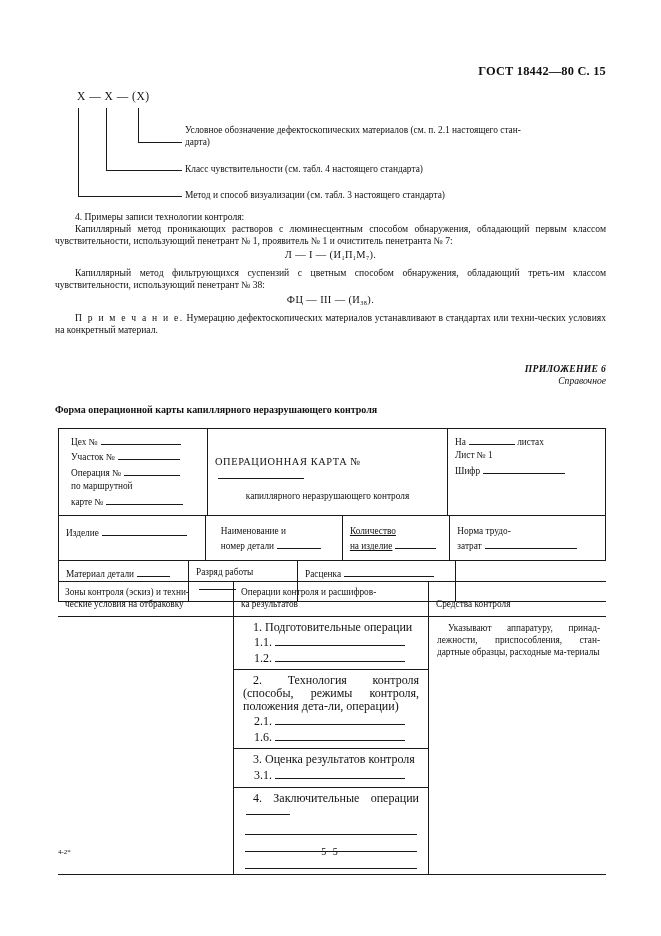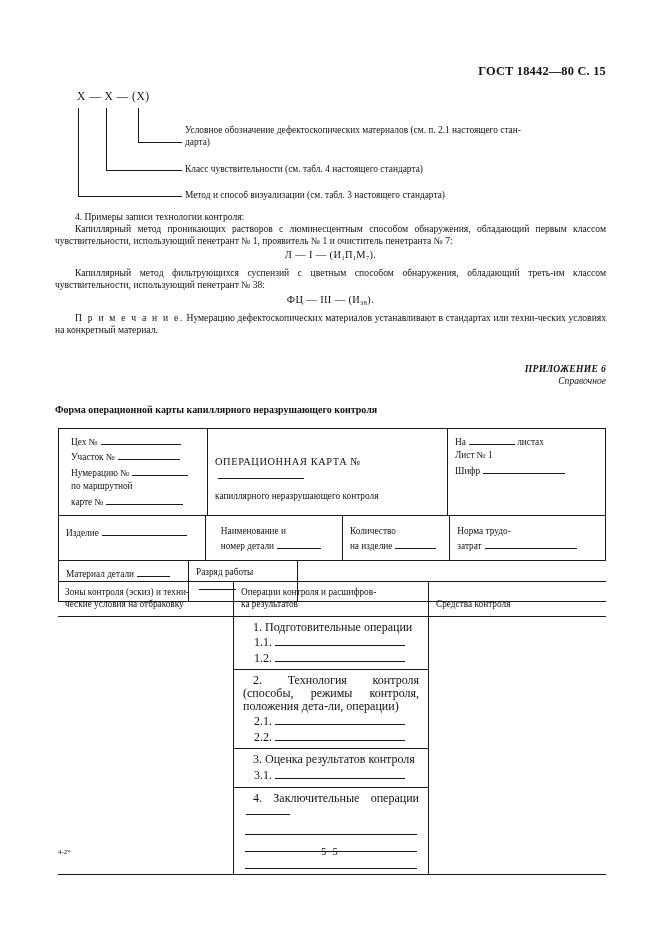--- a/index.html
+++ b/index.html
@@ -145,25 +145,26 @@
   .r1 .c3 { width: 158px; border-right: 1px solid #1a1a1a; }
 
   .card-title {
     font-size: 10.4px;
     letter-spacing: 0.6px;
     margin-top: 21px;
   }
   .card-sub {
     font-size: 9.3px;
     margin-top: 7px;
+    text-align: center;
   }
 
   .r2 .c1 { width: 150px; padding-top: 9px; padding-bottom: 10px; }
   .r2 .c2 { width: 131px; padding-top: 9px; margin-left: 8px; }
-  .r2 .c3 { width: 109px; padding-top: 9px; }
+  .r2 .c3 { width: 109px; padding-top: 9px; text-decoration: underline; }
   .r2 .c4 { width: 158px; padding-top: 9px; }
 
   .r3 .c1 { width: 150px; }
   .r3 .c2 { width: 131px; }
   .r3 .c3 { width: 109px; }
   .r3 .c4 { width: 158px; }
 
   
   .mainwrap {
     position: absolute;
@@ -288,21 +289,21 @@
   </div>
 
   <div class="form-caption">Форма операционной карты капиллярного неразрушающего контроля</div>
 
   <div class="form">
 
     <div class="frow r1">
       <div class="fcell c1">
         <div><span>Цех №</span><span class="rule" style="width:80px;"></span></div>
         <div><span>Участок №</span><span class="rule" style="width:62px;"></span></div>
-        <div><span>Нумерацию №</span><span class="rule" style="width:56px;"></span></div>
+        <div><span>Операция №</span><span class="rule" style="width:56px;"></span></div>
         <div>по маршрутной</div>
         <div><span>карте №</span><span class="rule" style="width:77px;"></span></div>
       </div>
       <div class="fcell c2">
         <div class="card-title"><span>ОПЕРАЦИОННАЯ КАРТА №</span><span class="rule" style="width:86px;"></span></div>
         <div class="card-sub">капиллярного неразрушающего контроля</div>
       </div>
       <div class="fcell c3">
         <div><span>На</span><span class="rule" style="width:46px;"></span> <span>листах</span></div>
         <div>Лист № 1</div>
@@ -322,20 +323,21 @@
       </div>
       <div class="fcell c4">
         <div>Норма трудо-</div>
         <div><span>затрат</span><span class="rule" style="width:92px;"></span></div>
       </div>
     </div>
 
     <div class="frow r3">
       <div class="fcell c2"><span>Материал детали</span><span class="rule" style="width:33px;"></span></div>
       <div class="fcell c3"><span>Разряд работы</span><span class="rule" style="width:37px;"></span></div>
+      <div class="fcell c4"><span>Расценка</span><span class="rule" style="width:90px;"></span></div>
     </div>
   </div>
 
   <div class="mainwrap">
     <div class="mhead">
       <div class="mh mh1">
         <div>Зоны контроля (эскиз) и техни-</div>
         <div>ческие условия на отбраковку</div>
       </div>
       <div class="mh mh2">
@@ -353,35 +355,38 @@
       <div class="col-mid">
         <div class="block">
           <div class="bt">1. Подготовительные операции</div>
           <div class="item"><span>1.1.</span><span class="rule"></span></div>
           <div class="item"><span>1.2.</span><span class="rule"></span></div>
         </div>
 
         <div class="block">
           <div class="bt">2. Технология контроля (способы, режимы контроля, положения дета-ли, операции)</div>
           <div class="item"><span>2.1.</span><span class="rule"></span></div>
-          <div class="item"><span>2.2.</span><span class="rule"></span></div>
+          <div class="item"><span>1.6.</span><span class="rule"></span></div>
         </div>
 
         <div class="block">
           <div class="bt">3. Оценка результатов контроля</div>
           <div class="item"><span>3.1.</span><span class="rule"></span></div>
         </div>
 
         <div class="block">
           <div class="bt"><span>4. Заключительные операции</span><span class="rule" style="width:44px;"></span></div>
           <div class="blank-line"></div>
           <div class="blank-line"></div>
           <div class="blank-line"></div>
         </div>
       </div>
 
+      <div class="col-right">
+        <div class="ci">Указывают аппаратуру, принад-лежности, приспособления, стан-дартные образцы, расходные ма-териалы</div>
+      </div>
     </div>
   </div>
 
   <div class="sig">4-2*</div>
   <div class="pageno">5 5</div>
 
 </div>
 
 </body></html>

